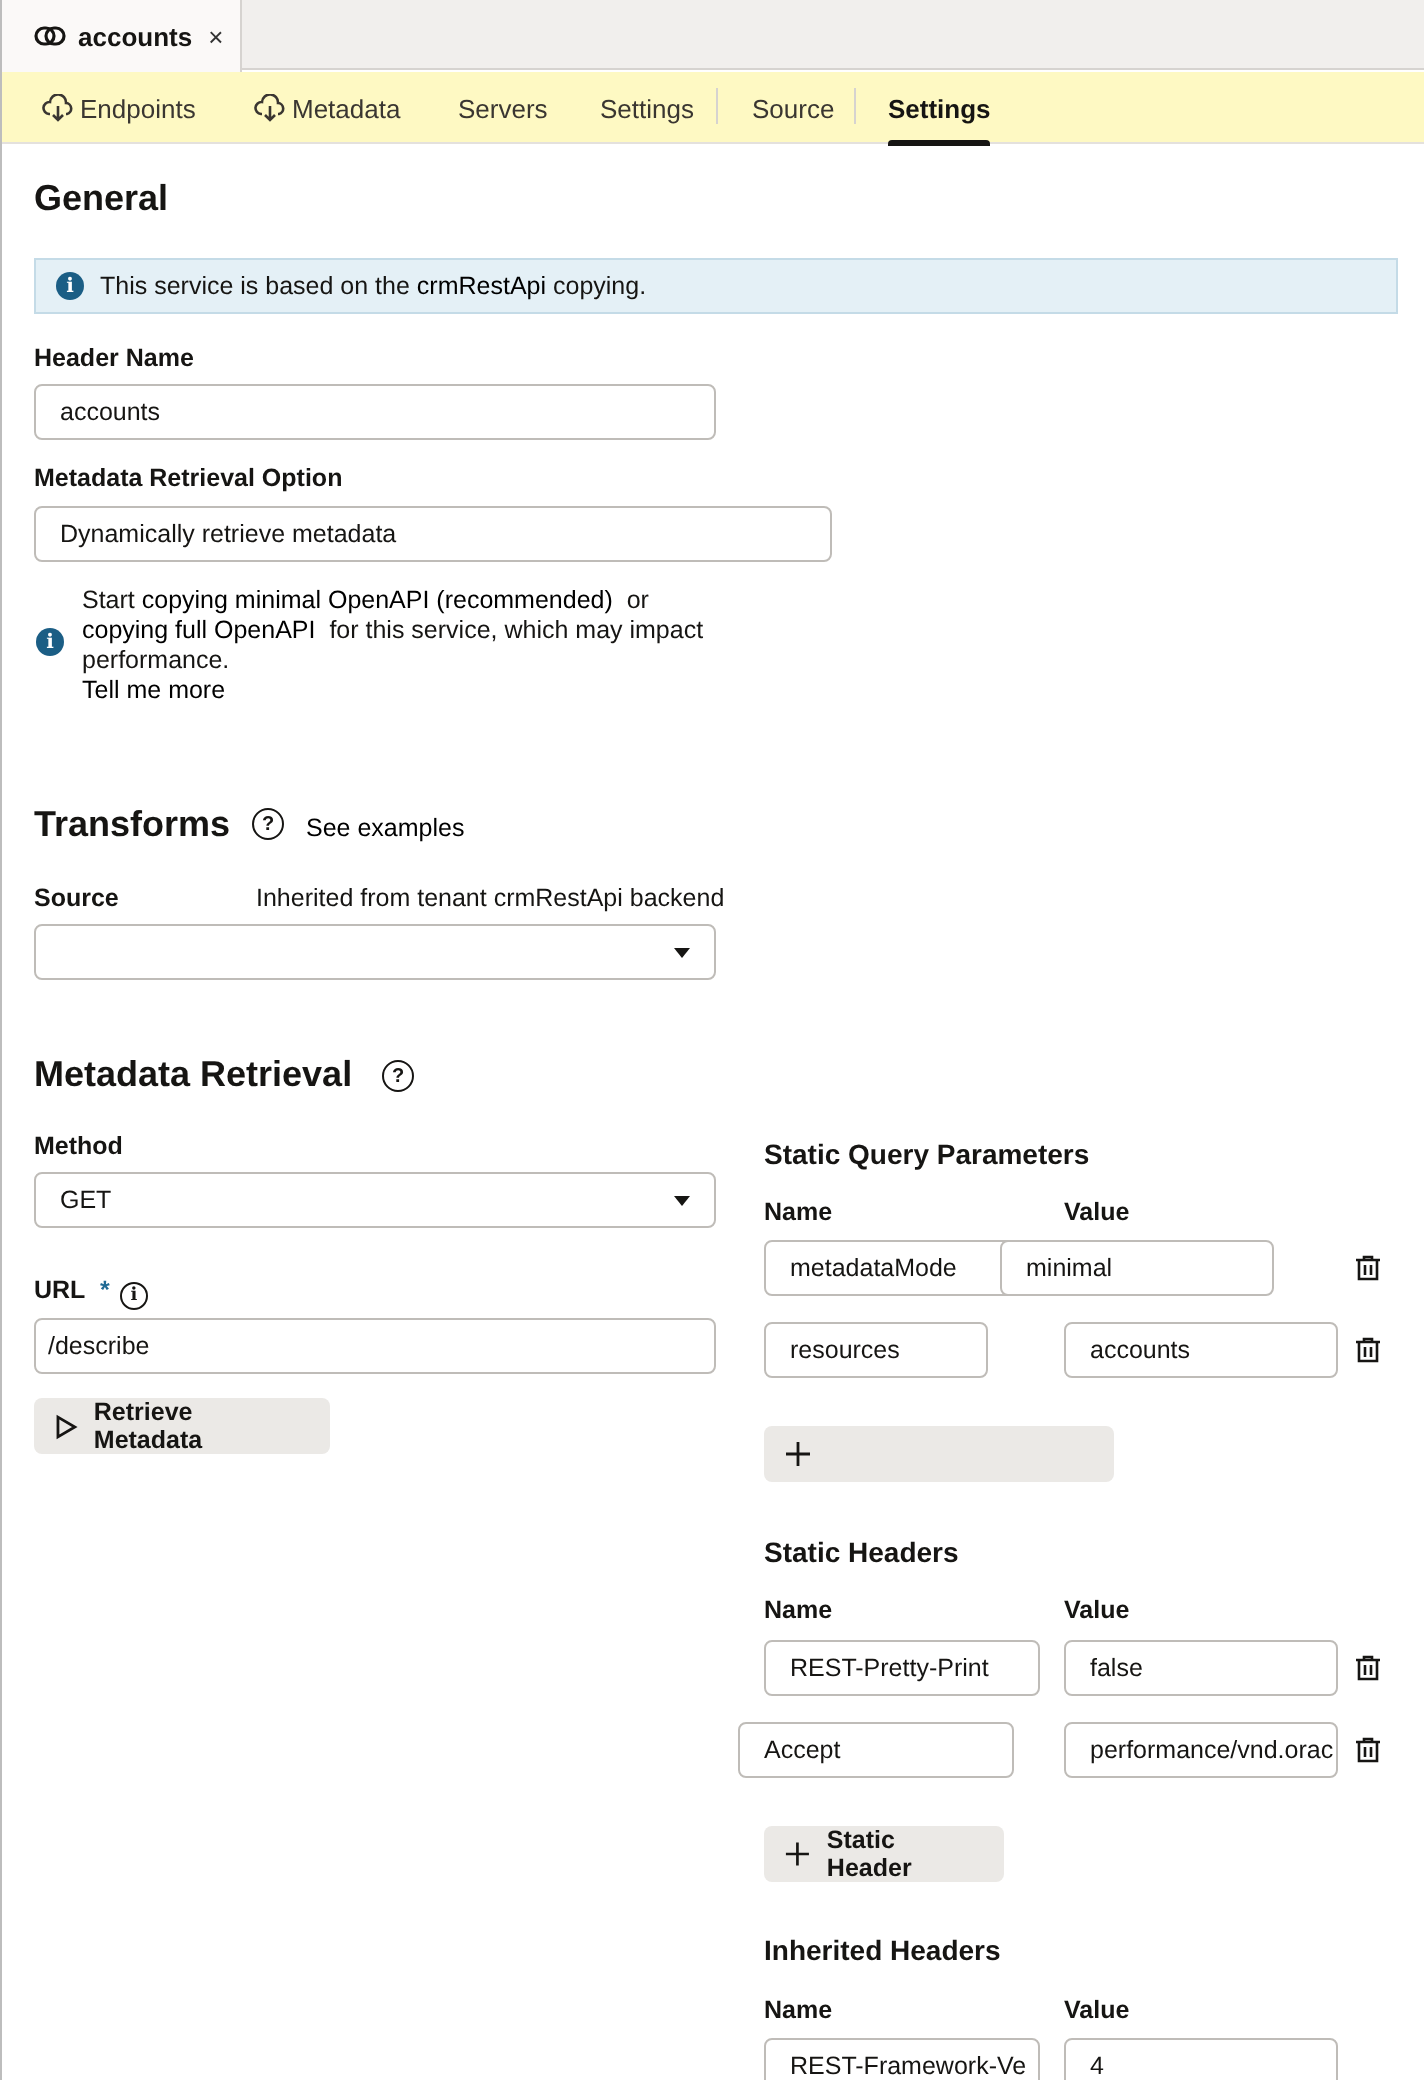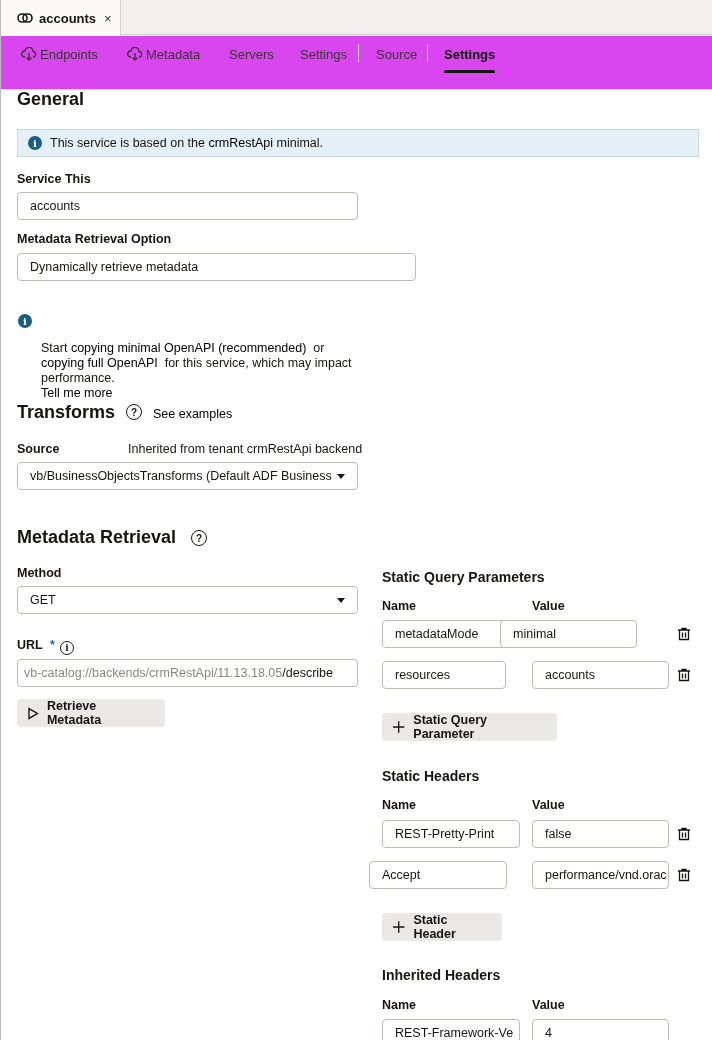--- a/index.html
+++ b/index.html
@@ -8,39 +8,39 @@
   .leftborder { position: absolute; left: 0; top: 0; width: 1px; height: 1040px; background: #bdbdbd; }
 
   
   .docbar { position: absolute; left: 1px; top: 0; width: 711px; height: 35px; background: #f1efed; border-bottom: 1px solid #d6d3d0; }
   .doctab { position: absolute; left: 0; top: 0; width: 120px; height: 36px; background: #fbf9f8; border-right: 1px solid #d6d3d0; display: flex; align-items: center; padding-left: 16px; }
   .doctab .link-icon { width: 16px; height: 12px; margin-right: 6px; }
   .doctab .title { font-size: 13px; font-weight: 700; color: #161513; }
   .doctab .close { margin-left: 8px; font-size: 13px; color: #333; }
 
   
-  .tabs { position: absolute; left: 1px; top: 36px; width: 711px; height: 54px; background: #d946ef; border-bottom: 1px solid #e4e1dd; }
+  .tabs { position: absolute; left: 1px; top: 36px; width: 711px; height: 36px; background: #fef9c3; border-bottom: 1px solid #e4e1dd; }
   .tab { position: absolute; top: 0; height: 36px; display: flex; align-items: center; font-size: 13px; color: #3a3631; }
   .tab svg { width: 16px; height: 14px; margin-right: 3px; }
   .tab.active { font-weight: 700; color: #161513; }
   .tab.active::after { content: ""; position: absolute; left: 0; right: 0; bottom: -1px; height: 3px; background: #161513; border-radius: 2px 2px 0 0; }
   .tabsep { position: absolute; top: 8px; width: 1px; height: 18px; background: #d6d3d0; }
 
   h2 { position: absolute; font-size: 18px; font-weight: 700; color: #161513; }
   h3 { position: absolute; font-size: 14px; font-weight: 700; color: #161513; }
   .label { position: absolute; font-size: 12.5px; font-weight: 700; color: #161513; }
   .label.reg { font-weight: 400; }
   .field { position: absolute; height: 28px; border: 1px solid #bfbcb8; border-radius: 4px; background: #fff; display: flex; align-items: center; padding-left: 12px; font-size: 12.5px; color: #161513; white-space: nowrap; overflow: hidden; }
   .field .caret { position: absolute; right: 12px; top: 11px; width: 0; height: 0; border-left: 4px solid transparent; border-right: 4px solid transparent; border-top: 5px solid #161513; }
   .link { color: #000000; }
 
   .banner { position: absolute; left: 17px; top: 129px; width: 682px; height: 28px; background: #e4f0f6; border: 1px solid #c4dbe7; display: flex; align-items: center; padding-left: 10px; font-size: 12.5px; }
   .info-dot { width: 14px; height: 14px; border-radius: 50%; background: #1b5e85; color: #fff; font-size: 10px; font-weight: 700; display: inline-flex; align-items: center; justify-content: center; font-family: "DejaVu Serif", serif; margin-right: 8px; flex: none; }
 
-  .note { position: absolute; left: 41px; top: 293px; width: 320px; font-size: 12.5px; line-height: 15px; color: #161513; margin-top: 48px; }
+  .note { position: absolute; left: 41px; top: 293px; width: 320px; font-size: 12.5px; line-height: 15px; color: #161513; }
 
   .help-icon { position: absolute; width: 16px; height: 16px; border: 1.5px solid #161513; border-radius: 50%; font-size: 10px; font-weight: 700; display: flex; align-items: center; justify-content: center; }
 
   .btn { position: absolute; height: 28px; background: #ebe9e6; border-radius: 4px; display: flex; align-items: center; padding: 0 12px 0 10px; font-size: 12.5px; font-weight: 700; color: #161513; }
   .btn svg { margin-right: 8px; }
 
   .trash { position: absolute; width: 14px; height: 14px; }
 </style>
 </head>
 <body>
@@ -88,24 +88,24 @@
     <span>Settings</span>
   </div>
 </div>
 
 <h2 style="left:17px; top:89px">General</h2>
 
 <div class="banner">
   <span class="info-dot">i</span>
   <span style="white-space:pre">This service is based on the </span>
   <span class="link">crmRestApi</span>
-  <span style="white-space:pre"> minimal.</span>
-</div>
-
-<div class="label" style="left:17px; top:172px">Service This</div>
+  <span style="white-space:pre"> copying.</span>
+</div>
+
+<div class="label" style="left:17px; top:172px">Header Name</div>
 <div class="field" style="left:17px; top:192px; width:341px">
   <span>accounts</span>
 </div>
 
 <div class="label" style="left:17px; top:232px">Metadata Retrieval Option</div>
 <div class="field" style="left:17px; top:253px; width:399px">
   <span>Dynamically retrieve metadata</span>
 </div>
 
 <span class="info-dot" style="position:absolute; left:18px; top:314px; margin:0">i</span>
@@ -115,40 +115,38 @@
   <span class="link">Tell me more</span>
 </div>
 
 <h2 style="left:17px; top:402px">Transforms</h2>
 <div class="help-icon" style="left:126px; top:404px">?</div>
 <span class="link" style="position:absolute; left:153px; top:407px; font-size:12.5px">See examples</span>
 
 <div class="label" style="left:17px; top:442px">Source</div>
 <div class="label reg" style="left:128px; top:442px">Inherited from tenant crmRestApi backend</div>
 <div class="field" style="left:17px; top:462px; width:341px; padding-right:30px">
-  <span>vb/BusinessObjectsTransforms (Default ADF Business</span>
   <span class="caret"></span>
 </div>
 
 <h2 style="left:17px; top:527px">Metadata Retrieval</h2>
 <div class="help-icon" style="left:191px; top:530px">?</div>
 
 <div class="label reg" style="left:17px; top:566px; font-weight:700">Method</div>
 <div class="field" style="left:17px; top:586px; width:341px">
   <span>GET</span>
   <span class="caret"></span>
 </div>
 
 <div class="label" style="left:17px; top:638px">
   <span>URL</span>
   <span style="color:#1f6a94; margin-left:4px">*</span>
 </div>
 <div class="help-icon" style="left:60px; top:641px; width:14px; height:14px; font-size:9px; font-family:'DejaVu Serif', serif">i</div>
 <div class="field" style="left:17px; top:659px; width:341px; padding-left:6px">
-  <span style="color:#8a8782">vb-catalog://backends/crmRestApi/11.13.18.05</span>
     <span>/describe</span>
 </div>
 
 <div class="btn" style="left:17px; top:699px; width:148px">
   <svg width="12" height="13" viewBox="0 0 12 13">
       <path d="M2 1.5 L10.5 6.5 L2 11.5 Z" fill="none" stroke="#161513" stroke-width="1.4"></path>
     </svg>
   <span>Retrieve Metadata</span>
 </div>
 
@@ -159,35 +157,34 @@
 <div class="field" style="left:382px; top:620px; width:138px">
     <span>metadataMode</span>
   </div>
 <div class="field" style="left:500px; top:620px; width:137px">
     <span>minimal</span>
   </div>
 <svg class="trash" style="left:677px; top:627px" viewBox="0 0 14 14">
     <path d="M1 3 H13 M5 3 V1.5 H9 V3 M2.5 3 V12.5 H11.5 V3 M5.5 5.5 V10.5 M8.5 5.5 V10.5" fill="none" stroke="#161513" stroke-width="1.3"></path>
   </svg>
 
-<div class="field" style="left:382px; top:661px; width:124px">
+<div class="field" style="left:382px; top:661px; width:112px">
     <span>resources</span>
   </div>
 <div class="field" style="left:532px; top:661px; width:137px">
     <span>accounts</span>
   </div>
 <svg class="trash" style="left:677px; top:668px" viewBox="0 0 14 14">
     <path d="M1 3 H13 M5 3 V1.5 H9 V3 M2.5 3 V12.5 H11.5 V3 M5.5 5.5 V10.5 M8.5 5.5 V10.5" fill="none" stroke="#161513" stroke-width="1.3"></path>
   </svg>
 
 <div class="btn" style="left:382px; top:713px; width:175px">
   <svg width="14" height="14" viewBox="0 0 14 14">
       <path d="M7 1 V13 M1 7 H13" stroke="#161513" stroke-width="1.4"></path>
     </svg>
-  <span>Static Query Parameter</span>
 </div>
 
 <h3 style="left:382px; top:768px">Static Headers</h3>
 <div class="label" style="left:382px; top:798px">Name</div>
 <div class="label" style="left:532px; top:798px">Value</div>
 
 <div class="field" style="left:382px; top:820px; width:138px">
     <span>REST-Pretty-Print</span>
   </div>
 <div class="field" style="left:532px; top:820px; width:137px">

